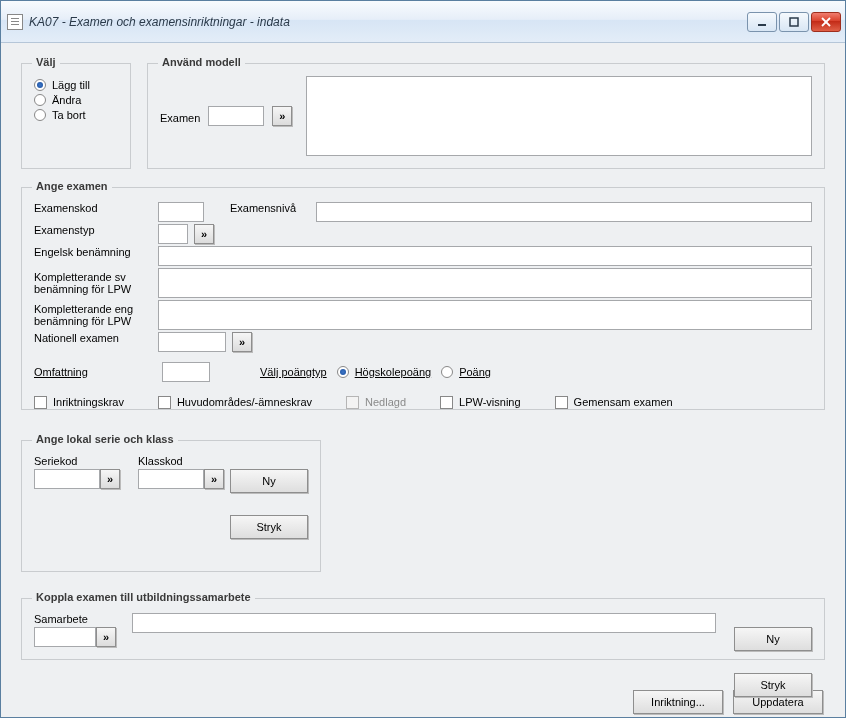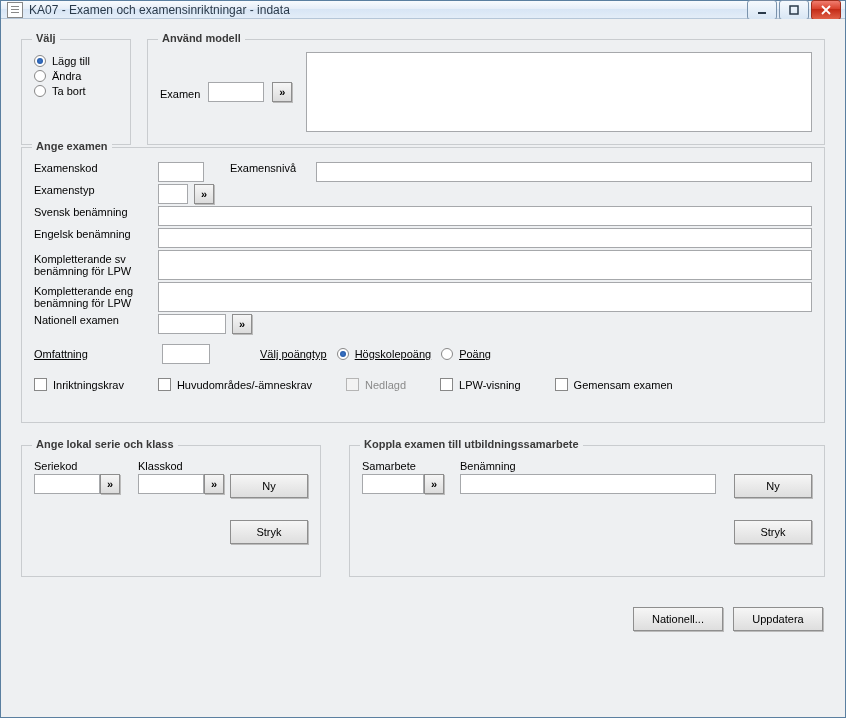--- a/index.html
+++ b/index.html
@@ -13,26 +13,27 @@
   .window {
     width: 846px;
     height: 718px;
     border: 1px solid #5a7fa0;
     background: #fff;
     position: relative;
     display: flex;
     flex-direction: column;
   }
   .titlebar {
-    height: 18px;
+    height: 42px;
     background: linear-gradient(to bottom, #f8fbfe 0%, #e6eef8 45%, #d7e5f5 46%, #e3edf8 100%);
     border-bottom: 1px solid #b5c6d8;
     display: flex;
     align-items: center;
     padding: 0 4px 0 6px;
+    font-style: italic;
   }
   .titlebar .doc-icon {
     width: 16px; height: 16px;
     border: 1px solid #888;
     background: #fff;
     position: relative;
     margin-right: 6px;
   }
   .titlebar .doc-icon::before {
     content:"";
@@ -132,21 +133,21 @@
   }
   .dropdown-box {
     flex:1;
     height: 80px;
     border: 1px solid #a6a8ab;
     background: #fff;
     margin-left:6px;
   }
 
   
-  .gb.ange { margin-top: 2px; padding-bottom: 31px; }
+  .gb.ange { margin-top: 18px; padding-bottom: 0; }
   .form-row {
     display:flex;
     gap:6px;
     margin: 2px 0;
   }
   .form-row .flabel { width: 118px; }
   .form-row .flabel2 { width: 80px; margin-left: 8px; }
   .wide-txt { flex:1; }
   .form-row.tall { align-items:flex-start; }
   .form-row.tall .flabel { padding-top:3px; }
@@ -155,26 +156,26 @@
     width:13px; height:13px;
     border:1px solid #888; background:#fff;
     display:inline-block;
   }
   .checks-row {
     display:flex;
     gap:34px;
     margin-top: 14px;
     align-items:center;
   }
-  .check-item { display:flex; align-items:center; gap:6px; }
+  .check-item { display:flex; gap:6px; }
   .check-item.disabled { color:#8a8a8a; }
   .check-item.disabled .cb { border-color:#b5b5b5; background:#f3f3f3; }
 
   
-  .lower { display:flex; gap:28px; margin-top: 16px; }
+  .lower { display:flex; gap:20px; margin-top: 24px; flex-direction: column; }
   .gb.serie { width: 300px; height: 132px; }
   .gb.koppla { flex:1; height: 132px; }
 
   .col-head { font-size:11px; }
   .serie-cols {
     display:flex; gap:16px; margin-top:2px;
   }
   .serie-col { display:flex; flex-direction:column; gap:2px; width:88px; }
   .field-pair { display:flex; }
   .field-pair .txt { width: 66px; }
@@ -281,24 +282,20 @@
         <span class="flabel2" style="margin-left:20px">Examensnivå</span>
         <input class="txt wide-txt" value="" style="">
       </div>
 
       <div class="form-row">
         <span class="flabel">Examenstyp</span>
         <input class="txt" style="width: 30px;" value="">
         <button class="lookup-btn">»</button>
       </div>
 
-      <div class="form-row">
-        <span class="flabel">Svensk benämning</span>
-        <input class="txt wide-txt" value="" style="">
-      </div>
 
       <div class="form-row">
         <span class="flabel">Engelsk benämning</span>
         <input class="txt wide-txt" value="" style="">
       </div>
 
       <div class="form-row tall">
         <span class="flabel">
           <span>Kompletterande sv</span><br>
           <span>benämning för LPW</span>
@@ -387,30 +384,29 @@
         <div class="legend">Koppla examen till utbildningssamarbete</div>
         <div class="koppla-cols">
           <div class="koppla-col1">
             <span class="col-head">Samarbete</span>
             <div class="field-pair">
               <input class="txt" style="width: 62px;" value="">
               <button class="lookup-btn">»</button>
             </div>
           </div>
           <div class="koppla-col2">
-            <span class="col-head">Benämning</span>
             <input class="txt" value="" style="">
           </div>
         </div>
         <div class="koppla-btns">
           <button class="btn">Ny</button>
           <button class="btn">Stryk</button>
         </div>
       </div>
     </div>
 
     <div class="bottom-btns">
-      <button class="btn" style="width:90px">Nationell...</button>
+      <button class="btn" style="width:90px">Inriktning...</button>
       <button class="btn" style="width:90px">Uppdatera</button>
     </div>
 
   </div>
 </div>
 
 </body></html>

